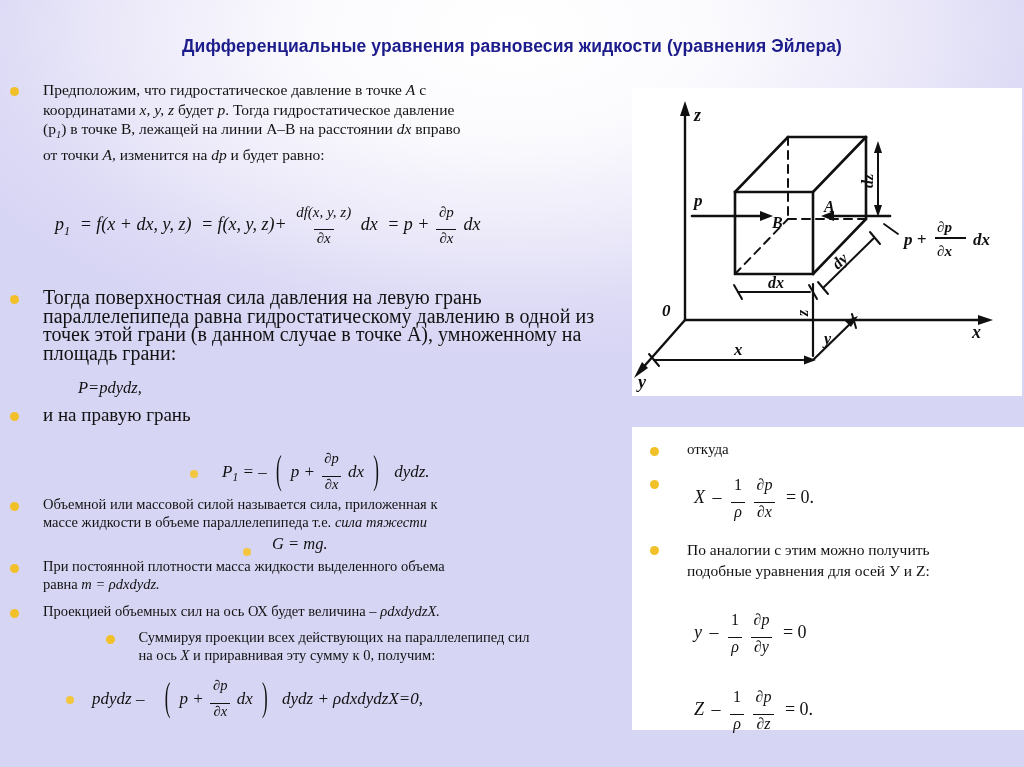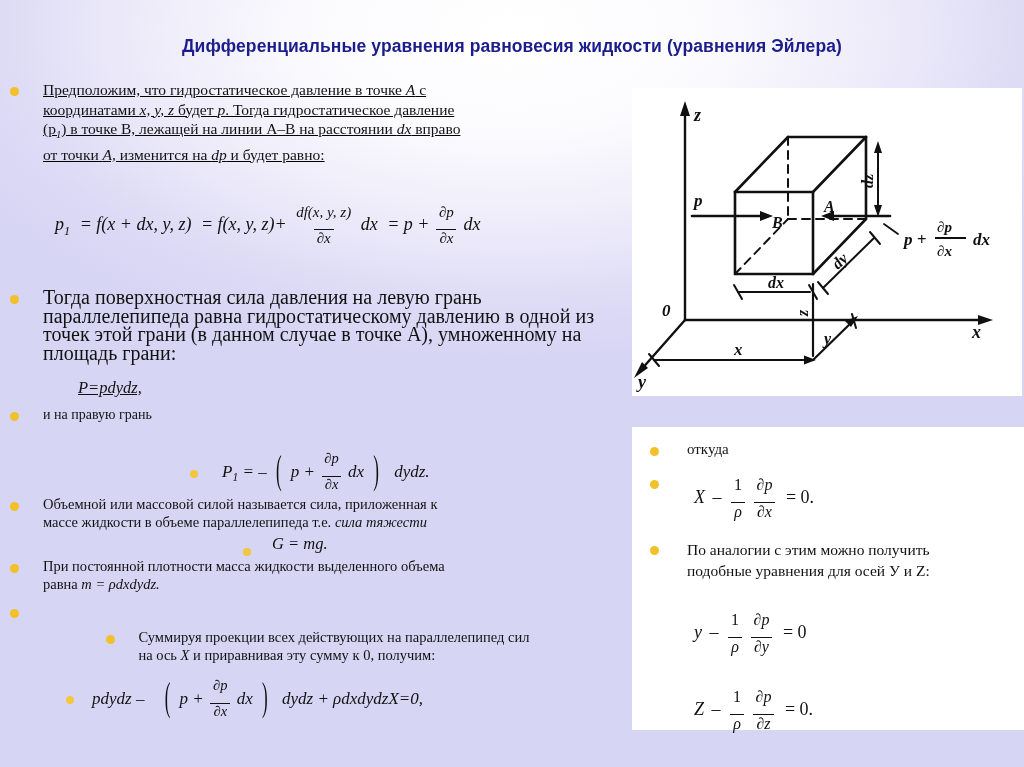--- a/index.html
+++ b/index.html
@@ -127,21 +127,21 @@
     fill: #101010;
   }
 </style>
 </head>
 <body>
 
 <div id="slide">
 
   <div id="title">Дифференциальные уравнения равновесия жидкости (уравнения Эйлера)</div>
 
-  <div class="bullet-row" style="left:10px; top:80px; width:600px;text-decoration:underline;">
+  <div class="bullet-row" style="left:10px; top:80px; width:600px;">
     <span class="bullet-dot"></span>
     <div class="btext" style="margin-left:24px;">
       <span>Предположим, что гидростатическое давление в точке </span><i>A</i><span> с</span><br>
       <span>координатами </span><i>x, y, z</i><span> будет </span><i>p</i><span>. Тогда гидростатическое давление</span><br>
       <span>(p</span><span class="sub">1</span><span>) в точке В, лежащей на линии А–В на расстоянии </span><i>dx</i><span> вправо</span><br>
       <span>от точки </span><i>A,</i><span> изменится на </span><i>dp</i><span> и будет равно:</span>
     </div>
   </div>
 
   <div class="math" style="left:55px; top:205px; font-size:18px;">
@@ -164,25 +164,25 @@
   <div class="bullet-row" style="left:10px; top:288px; width:610px;">
     <span class="bullet-dot"></span>
     <div class="btext" style="margin-left:24px; font-size:20px; line-height:18.5px;">
       <span>Тогда поверхностная сила давления на левую грань</span><br>
       <span>параллелепипеда равна гидростатическому давлению в одной из</span><br>
       <span>точек этой грани (в данном случае в точке А), умноженному на</span><br>
       <span>площадь грани:</span>
     </div>
   </div>
 
-  <div class="math" style="left:78px; top:378px; font-size:16.5px;text-decoration:underline;">P=pdydz,</div>
+  <div class="math" style="left:78px; top:378px; font-size:16.5px;">P=pdydz,</div>
 
   <div class="bullet-row" style="left:10px; top:405px; width:400px;">
     <span class="bullet-dot"></span>
-    <div class="btext" style="margin-left:24px; font-size:14px;">и на правую грань</div>
+    <div class="btext" style="margin-left:24px; font-size:19px;">и на правую грань</div>
   </div>
 
   <span class="bullet-dot small" style="position:absolute; left:190px; top:463px;"></span>
   <div class="math" style="left:222px; top:452px; font-size:17px;">
     <span>P</span><span class="sub">1</span>
     <span>= –</span>
     <span class="paren">(</span>
     <span>p +</span>
     <span class="frac" style="font-size:14.5px;">
       <span class="num">∂p</span>
@@ -207,20 +207,23 @@
   <div class="bullet-row" style="left:10px; top:557px; width:615px;">
     <span class="bullet-dot"></span>
     <div class="btext" style="margin-left:24px; font-size:14.5px; line-height:18px;">
       <span>При постоянной плотности масса жидкости выделенного объема</span><br>
       <span>равна </span><i>m = ρdxdydz.</i>
     </div>
   </div>
 
   <div class="bullet-row" style="left:10px; top:602px; width:615px;">
     <span class="bullet-dot"></span>
+    <div class="btext" style="margin-left:24px; font-size:14.5px; line-height:18px;">
+      <span>Проекцией объемных сил на ось ОХ будет величина – </span><i>ρdxdydzX.</i>
+    </div>
   </div>
 
   <div class="bullet-row" style="left:10px; top:628px; width:615px;justify-content:center;">
     <span class="bullet-dot"></span>
     <div class="btext" style="margin-left:24px; font-size:14.5px; line-height:18px;">
       <span>Суммируя проекции всех действующих на параллелепипед сил</span><br>
       <span>на ось </span><i>X</i><span> и приравнивая эту сумму к 0, получим:</span>
     </div>
   </div>
 

